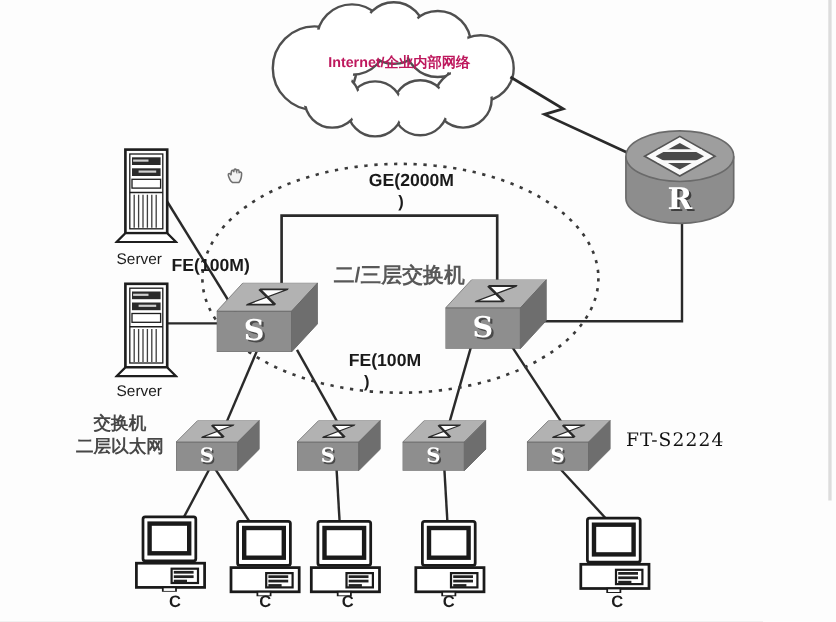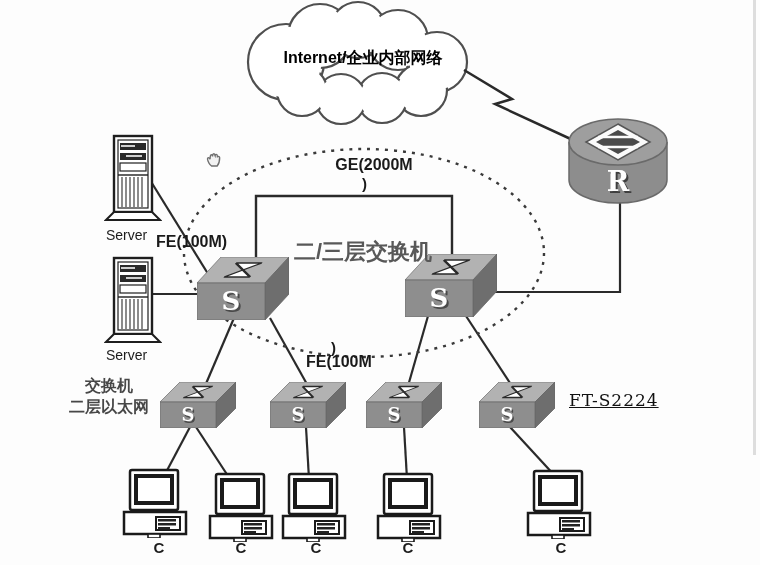--- a/index.html
+++ b/index.html
@@ -18,21 +18,21 @@
     text-shadow:2px 2px 0 #4a4a4a;text-align:center;
   }
   .s-big{font-size:26px;}
   .s-small{font-size:18px;text-shadow:1.5px 1.5px 0 #4a4a4a;}
   .r-letter{
     font-family:"DejaVu Serif",serif;font-weight:bold;font-size:27px;color:#ffffff;
     text-shadow:2px 2px 0 #3f3f3f;text-align:center;
   }
   .c-lbl{font-size:15px;font-weight:bold;color:#1c1c1c;text-align:center;}
   .server-lbl{font-size:14px;color:#1c1c1c;text-align:left;}
-  .model-lbl{font-family:"DejaVu Serif",serif;font-size:17px;letter-spacing:1px;color:#111;text-decoration:underline;}
+  .model-lbl{font-family:"DejaVu Serif",serif;font-size:17px;letter-spacing:1px;color:#111;}
   .edge-artifact{background:#b5b5b5;opacity:.45;}
 </style>
 </head>
 <body>
 
 <div id="canvas">
 
   <svg class="abs" style="left:0;top:0;" width="760" height="565" viewBox="0 0 760 565">
 
     <g stroke="#4f4f4f" stroke-width="2.2" fill="#ffffff">
@@ -252,30 +252,30 @@
       <rect x="38" y="55" width="18" height="2.5" fill="#222"></rect>
     <rect x="38" y="59" width="12" height="2.5" fill="#222"></rect>
     <rect x="28" y="66" width="12" height="4" fill="#ffffff" stroke="#1a1a1a" stroke-width="1.6"></rect>
   </svg>
   <div class="lbl c-lbl" style="left:549px;top:539px;width:24px;">C</div>
 
   <svg class="abs" style="left:202px;top:147px;" width="26" height="26" viewBox="0 0 24 24">
     <path d="M6.5 15 C5 12 4.5 10.5 5.5 10 C6.3 9.6 7 10.3 7.4 11.3 L7.6 9 C7.7 6.5 9.6 6.6 9.7 8.8 L9.8 8 C9.9 5.6 12 5.7 12 8 L12.1 8.2 C12.3 6.2 14.2 6.4 14.2 8.6 L14.2 9.6 C14.6 8.2 16.3 8.4 16.3 10 C16.3 13 15.8 15.5 14 17.5 L8.8 17.5 C7.8 16.8 7 16 6.5 15 Z" fill="#f2f2f2" stroke="#6f6f6f" stroke-width="1.3"></path>
   </svg>
 
-  <div class="lbl bold center" style="left:253px;top:48px;width:220px;font-size:16px;color:#000000;">Internet/企业内部网络</div>
+  <div class="lbl bold center" style="left:253px;top:48px;width:220px;font-size:13px;color:#be185d;">Internet/企业内部网络</div>
 
   <div class="lbl link-lbl center" style="left:314px;top:156px;width:120px;">GE(2000M</div>
   <div class="lbl link-lbl" style="left:362px;top:175px;font-size:15px;">)</div>
 
-  <div class="lbl cn center" style="left:293px;top:237px;width:140px;font-size:22px;color:#585858;">二/三层交换机</div>
+  <div class="lbl cn center" style="left:293px;top:237px;width:140px;font-size:19px;color:#585858;">二/三层交换机</div>
 
   <div class="lbl link-lbl" style="left:156px;top:233px;">FE(100M)</div>
 
-  <div class="lbl link-lbl" style="left:306px;top:320px;margin-top:33px;">FE(100M</div>
+  <div class="lbl link-lbl" style="left:317px;top:320px;">FE(100M</div>
   <div class="lbl link-lbl" style="left:331px;top:339px;font-size:15px;">)</div>
 
   <div class="lbl cn center" style="left:56px;top:375px;width:106px;font-size:16px;line-height:21px;color:#474747;">
     <div>交换机</div>
     <div>二层以太网</div>
   </div>
 
   <div class="lbl model-lbl" style="left:569px;top:390px;">FT-S2224</div>
 
   <div class="abs edge-artifact" style="left:753px;top:0;width:3px;height:455px;"></div>

